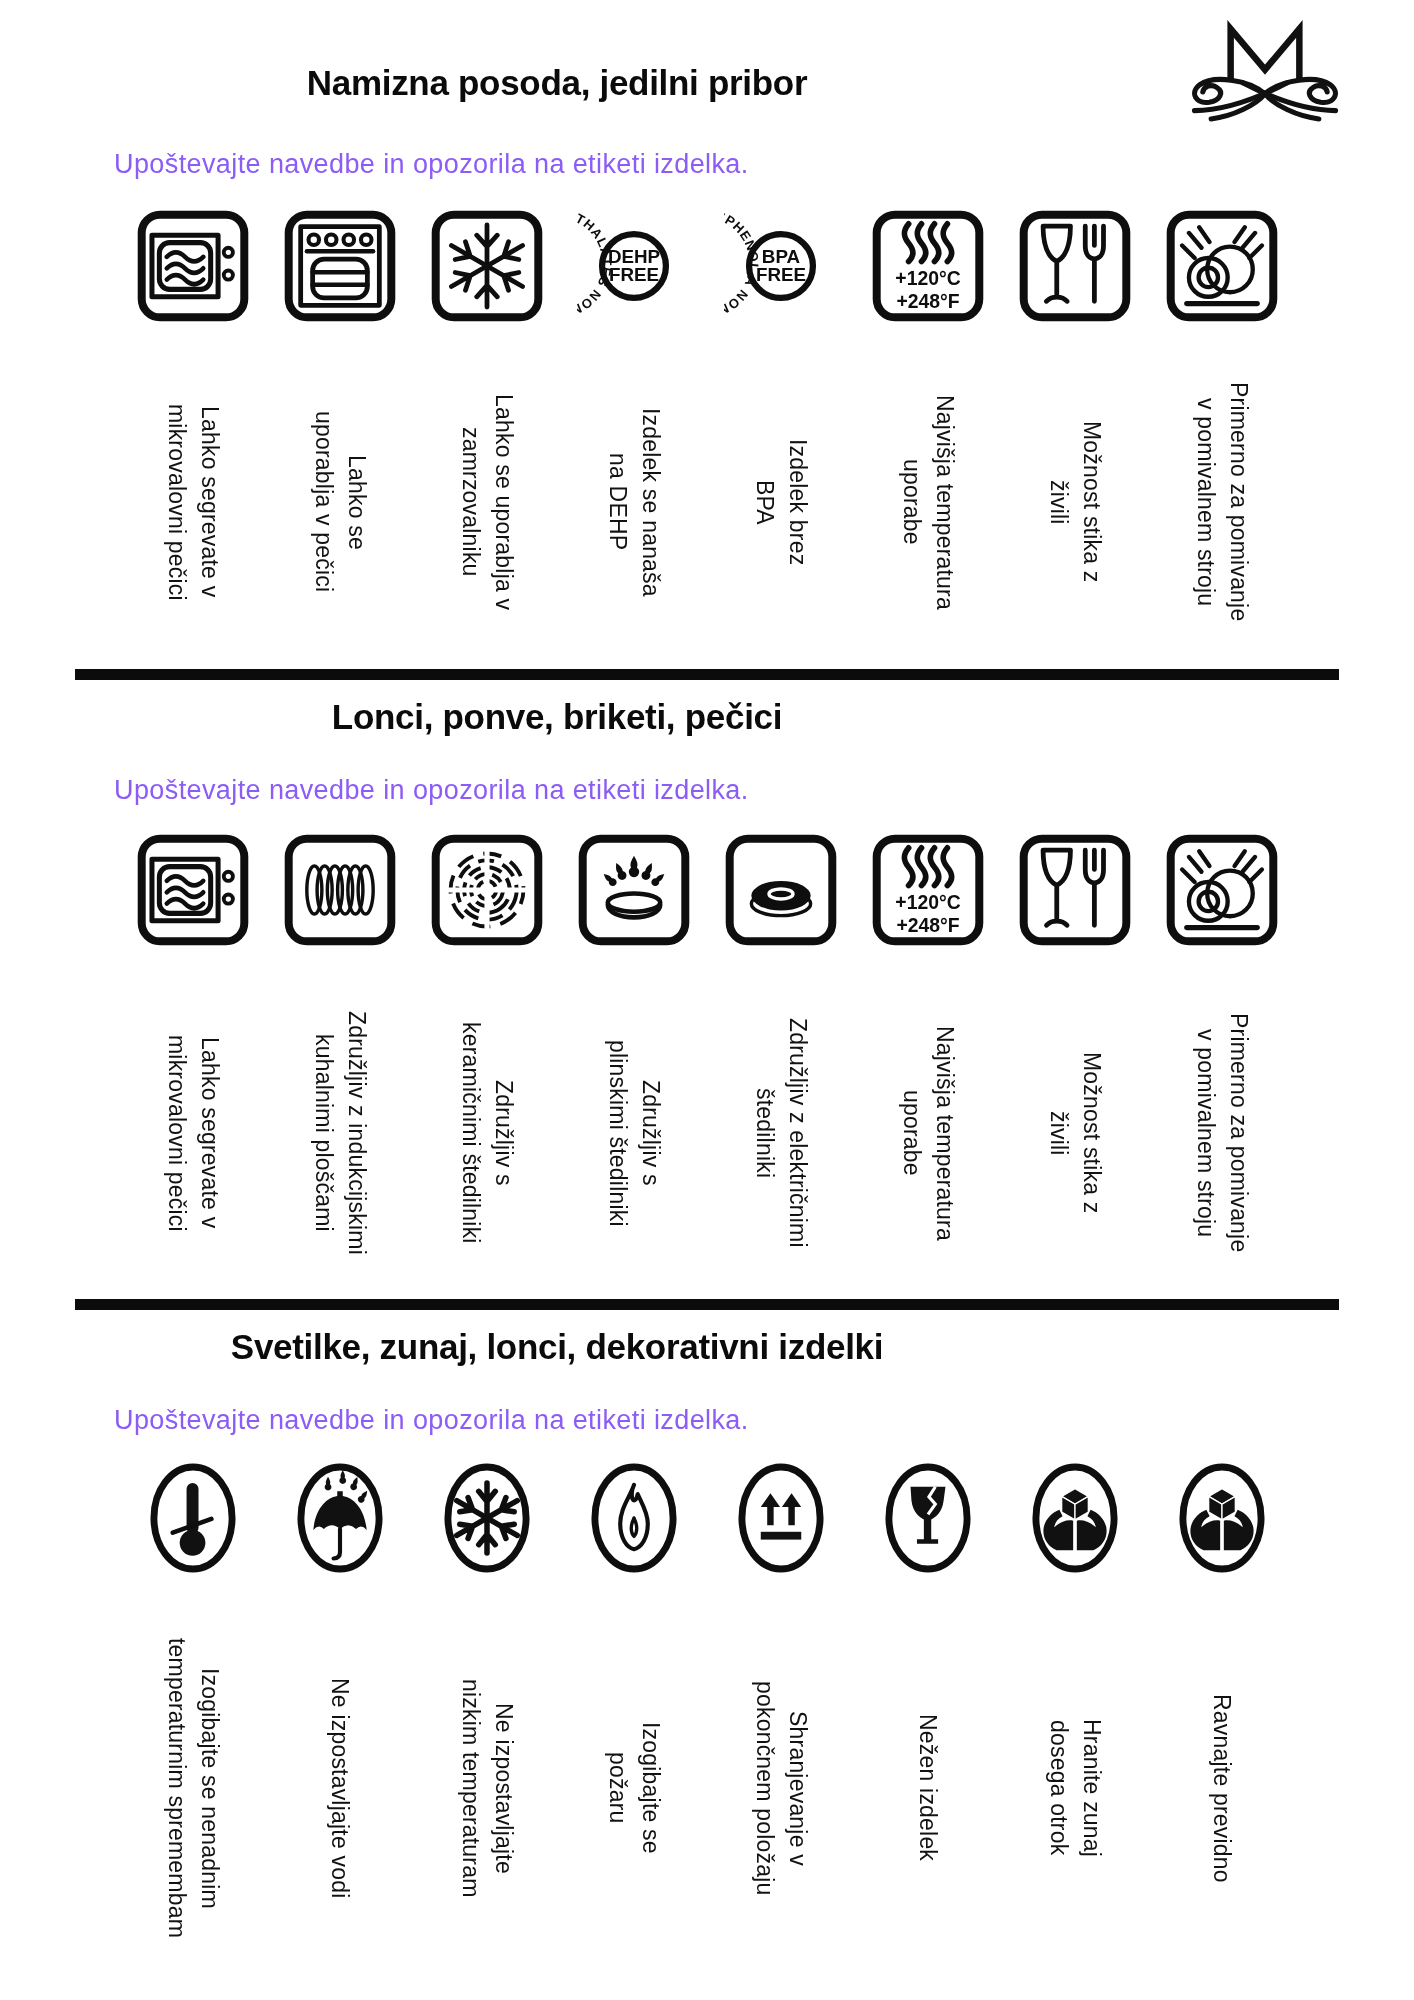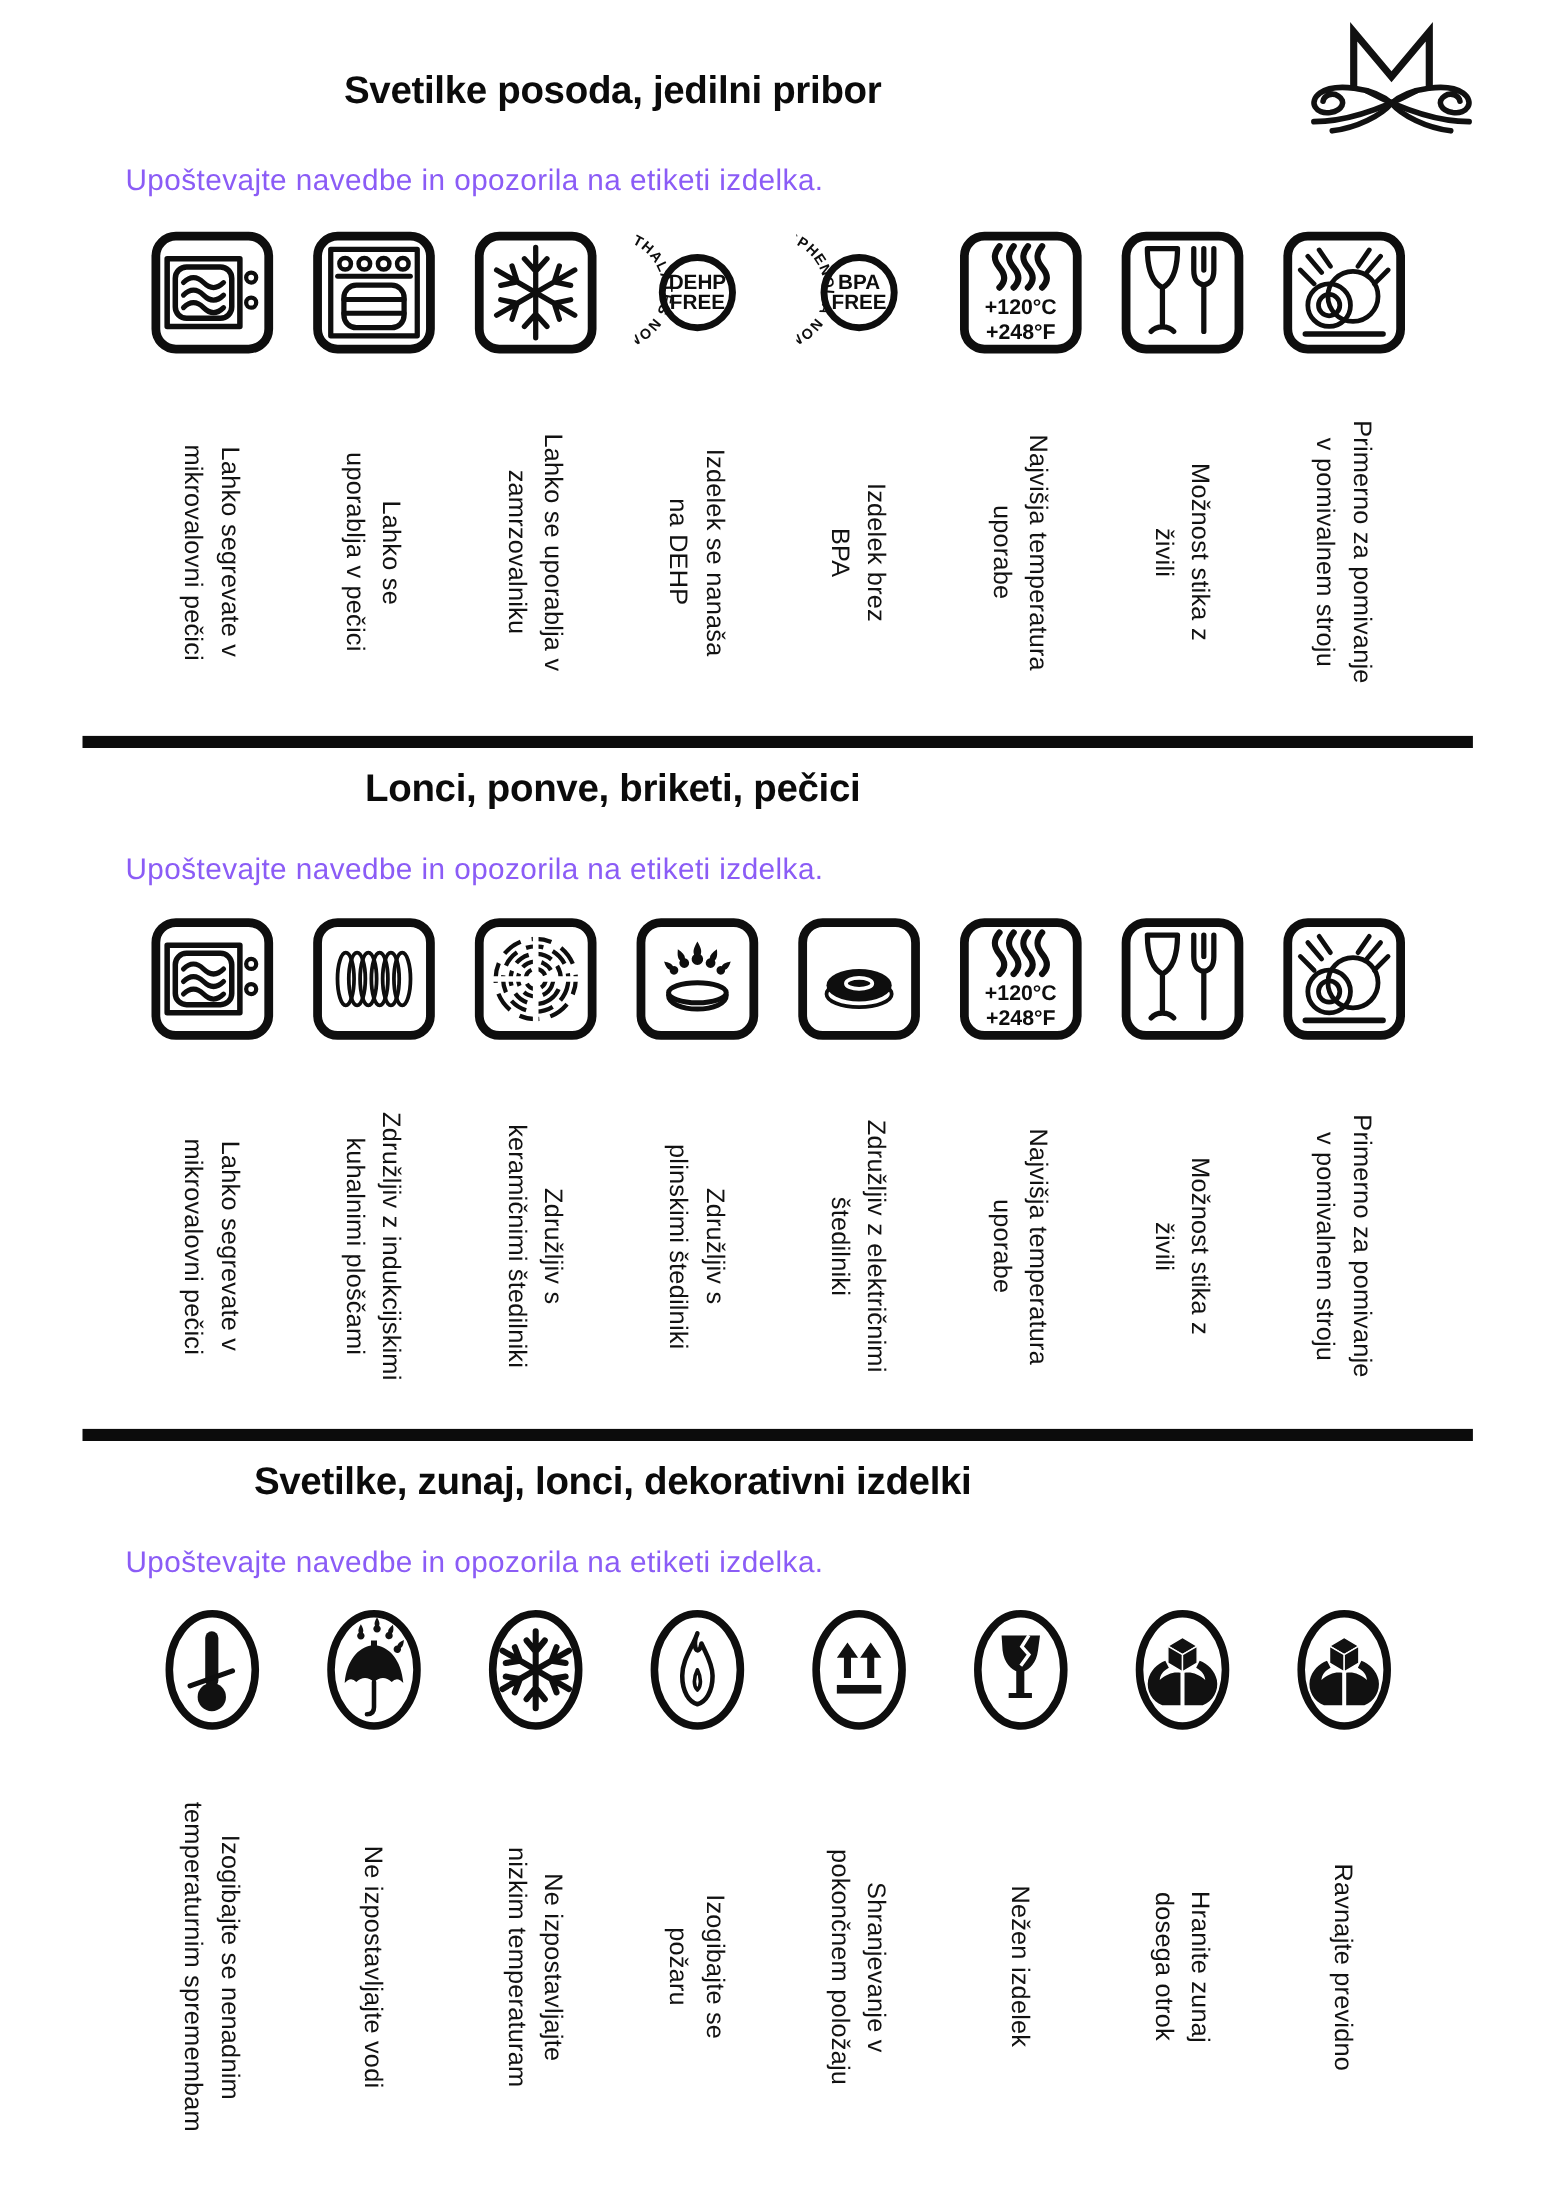--- a/index.html
+++ b/index.html
@@ -258,21 +258,21 @@
 
 <div class="page">
 
   <div class="logo">
     <svg width="196" height="130" viewBox="0 0 200 140">
         <use href="#i-logo"></use>
       </svg>
   </div>
 
   <div class="section s1">
-    <h1 class="section-title">Svetilke posoda, jedilni pribor</h1>
+    <h1 class="section-title">Namizna posoda, jedilni pribor</h1>
     <div class="section-sub">Upoštevajte navedbe in opozorila na etiketi izdelka.</div>
 
     <div class="icons-row">
       <div class="cellcol">
         <svg class="sq" viewBox="0 0 100 100">
             <use href="#i-microwave"></use>
           </svg>
       </div>
       <div class="cellcol">
         <svg class="sq" viewBox="0 0 100 100">

